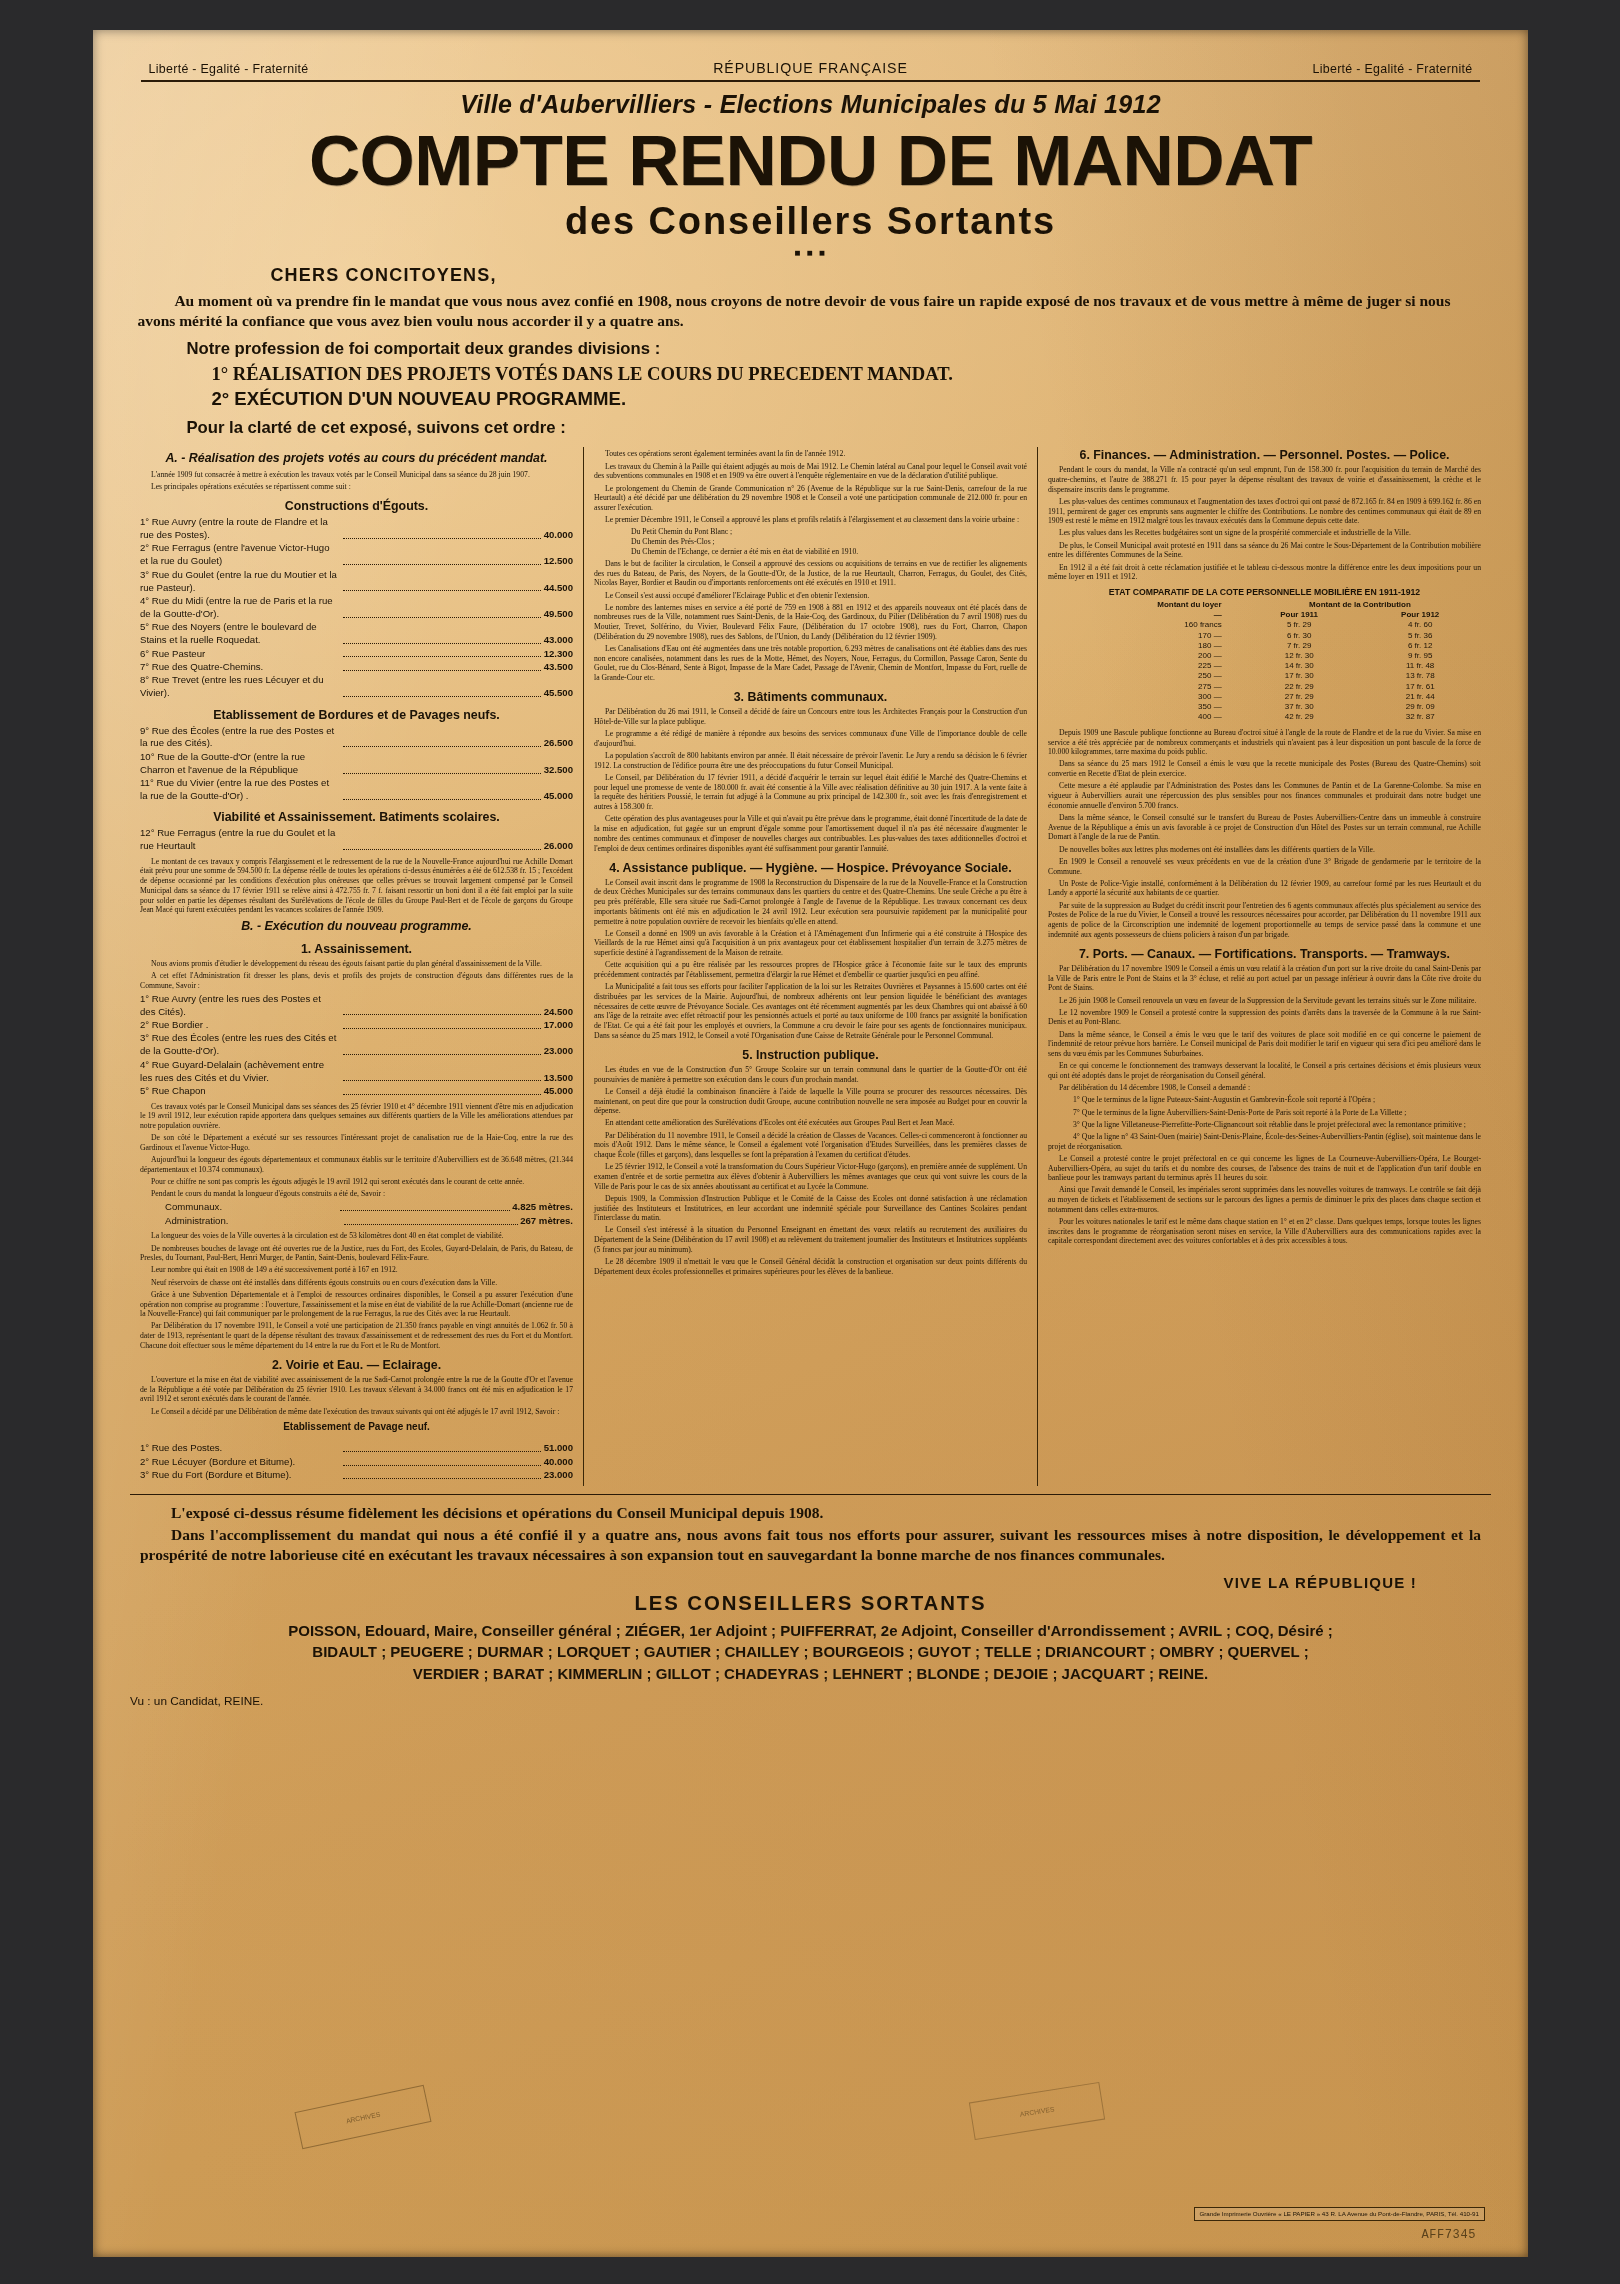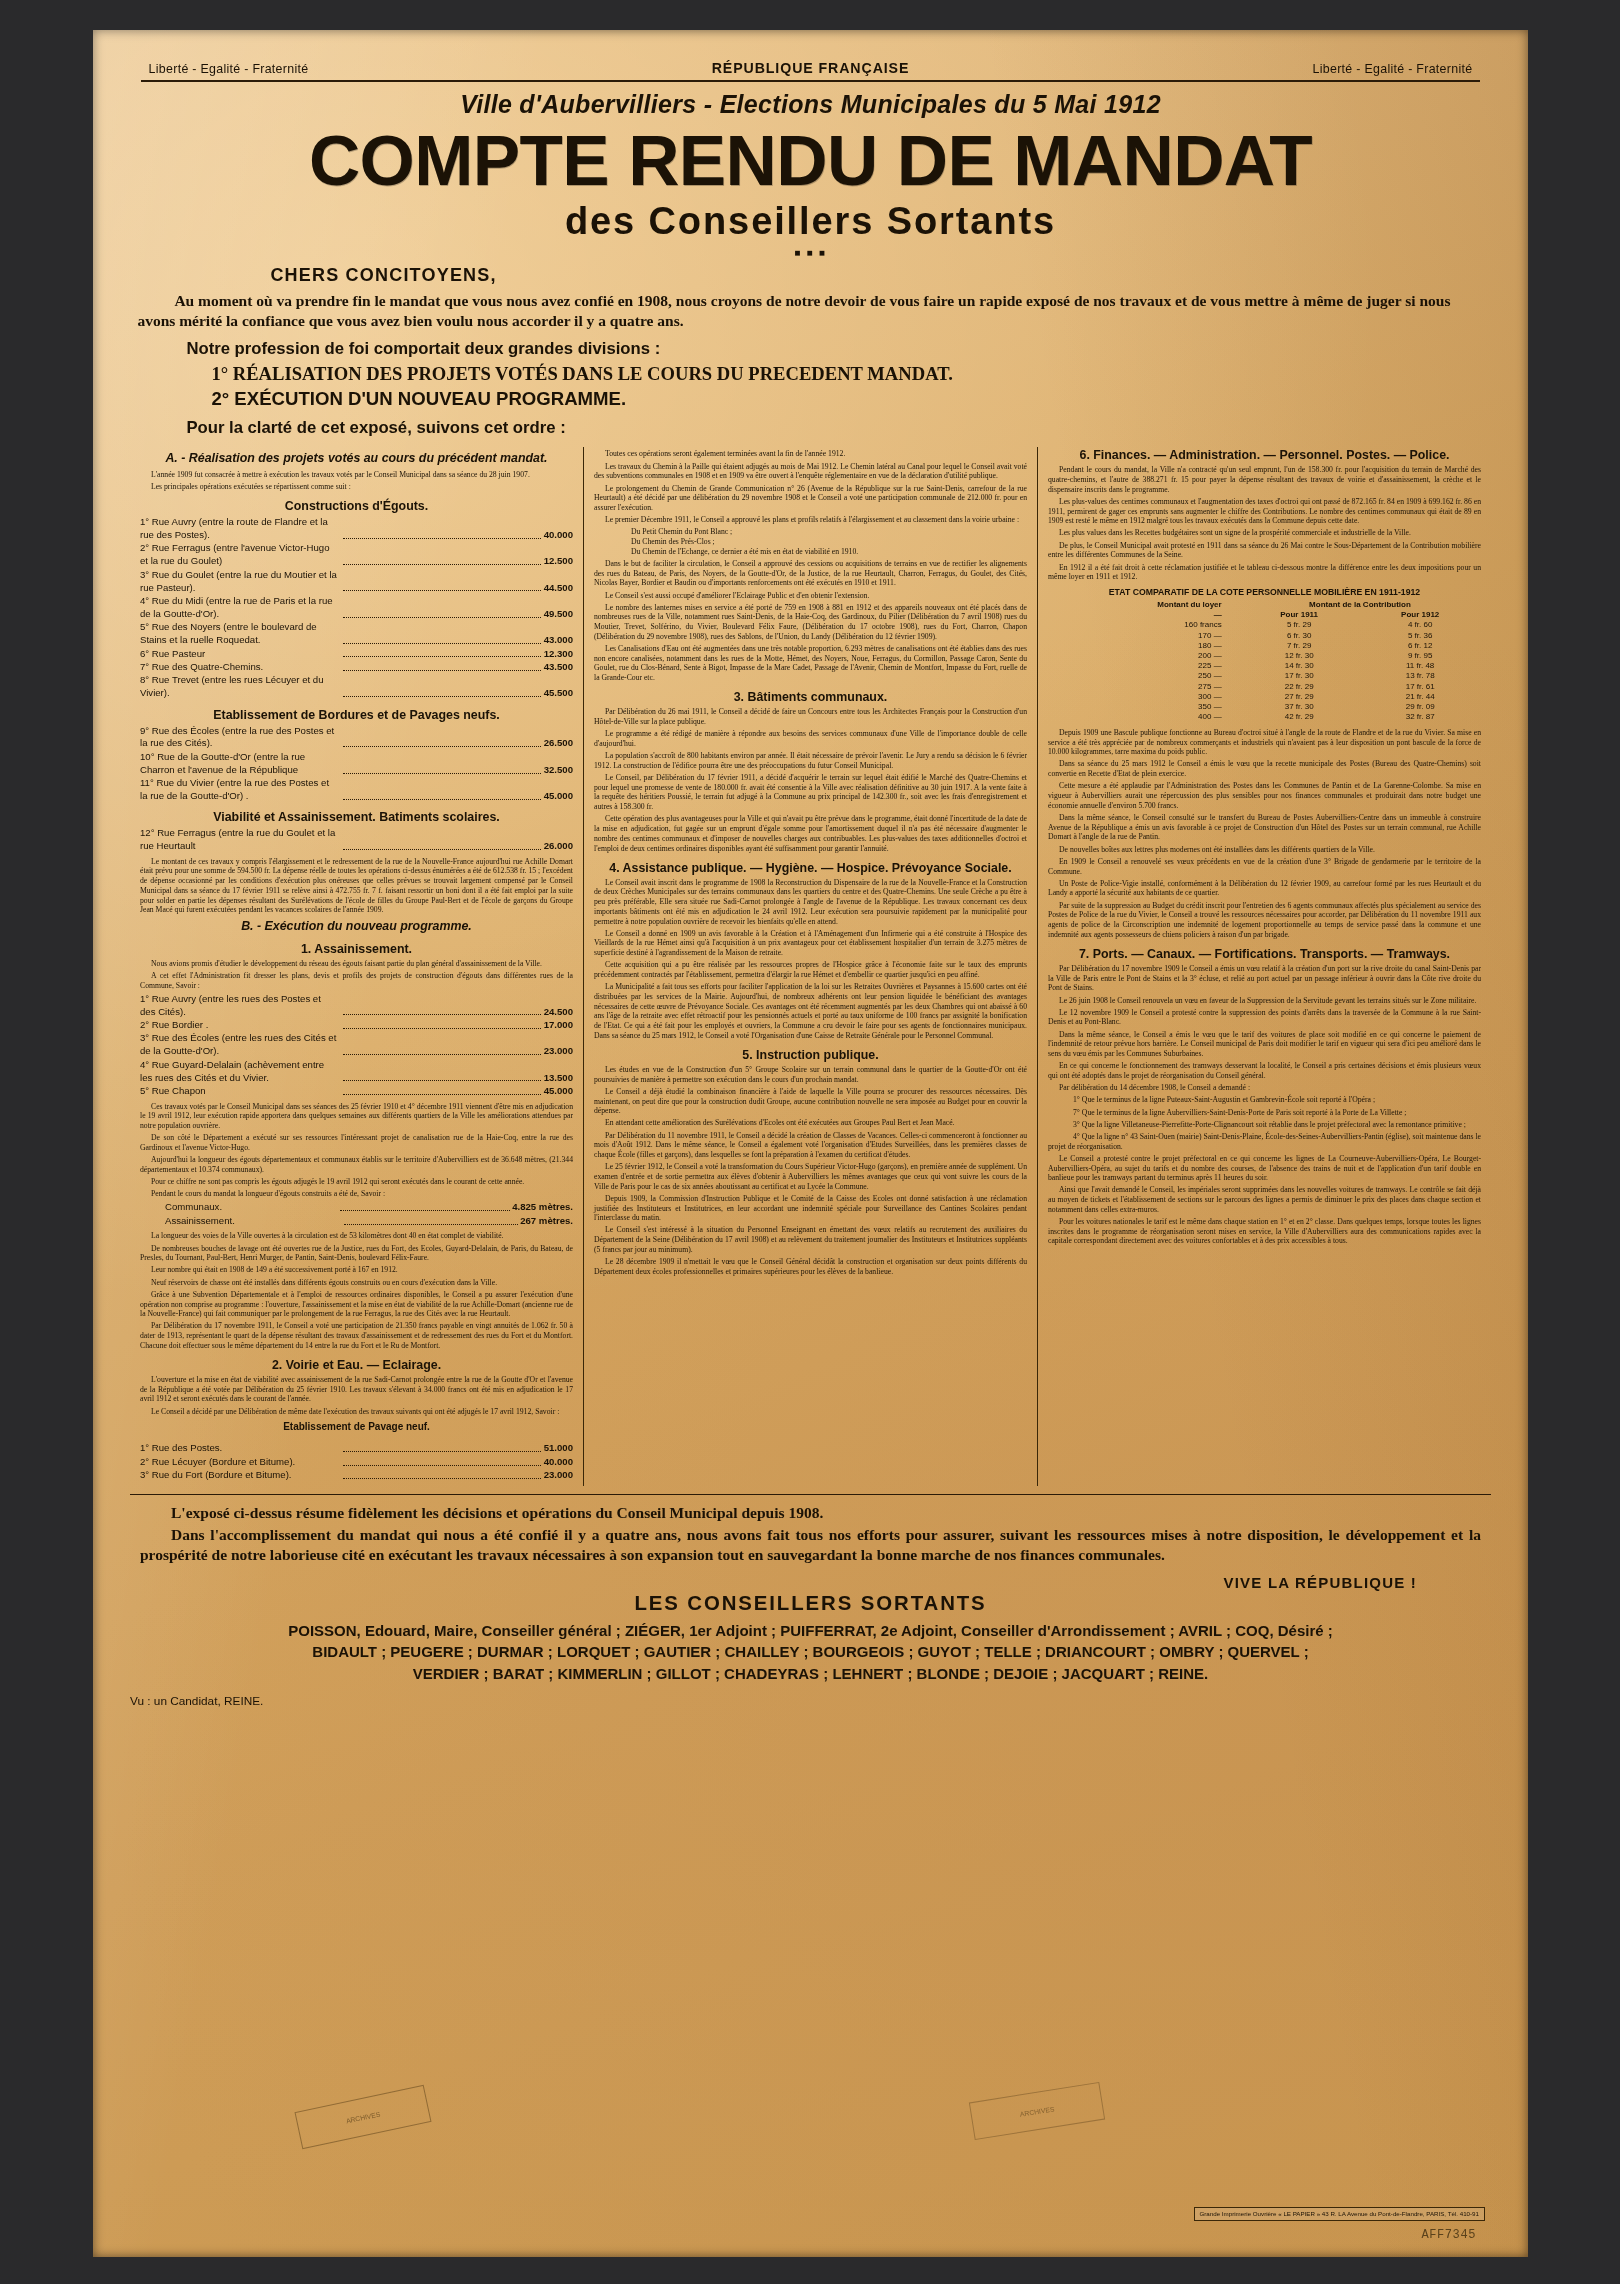--- a/index.html
+++ b/index.html
@@ -14,21 +14,21 @@
              radial-gradient(circle at 82% 78%, rgba(196,142,78,0.45), rgba(196,142,78,0) 55%),
              linear-gradient(160deg,#e3bb83 0%,#d8a964 38%,#cf9d58 68%,#c9974f 100%);
           box-shadow:0 0 11px rgba(0,0,0,.55) inset;}
   .paperfade{position:absolute;inset:0;background:
         linear-gradient(100deg, rgba(255,255,255,.18) 0%, rgba(255,255,255,0) 25%),
         linear-gradient(260deg, rgba(120,70,20,.18) 0%, rgba(120,70,20,0) 30%);
         pointer-events:none;}
   .inner{position:absolute;left:37px;top:30px;right:37px;bottom:25px;}
   .toprow{display:flex;justify-content:space-between;align-items:baseline;
           font-size:12.4px;letter-spacing:0.3px;padding:0 18.6px 3.7px 18.6px;font-family:"Liberation Sans",sans-serif;}
-  .toprow .rf{font-weight:bold;font-size:14.2px;letter-spacing:0.9px;}
+  .toprow .rf{font-weight:normal;font-size:14.2px;letter-spacing:0.9px;}
   .hr1{height:1.9px;background:#2b1b08;margin:0 11px 8.7px 11px;}
   .subtitle{text-align:center;font-style:italic;font-weight:bold;font-size:25px;
             letter-spacing:0.3px;font-family:"Liberation Sans",sans-serif;margin:3.7px 0 6.2px;}
   .maintitle{text-align:center;font-family:"Liberation Sans",sans-serif;font-weight:bold;
              font-size:71px;letter-spacing:-0.6px;line-height:1.02;margin:1.2px 0 0;
              text-shadow:0.6px 0.6px 0 rgba(0,0,0,.25);}
   .maintitle2{text-align:center;font-family:"Liberation Sans",sans-serif;font-weight:bold;
              font-size:38px;letter-spacing:1.9px;margin:2.5px 0 3.7px;}
   .dots{text-align:center;font-size:10px;letter-spacing:1.9px;margin-bottom:6.2px;}
 
@@ -242,21 +242,21 @@
             <p>Pour ce chiffre ne sont pas compris les égouts adjugés le 19 avril 1912 qui seront exécutés dans le courant de cette année.</p>
             <p>Pendant le cours du mandat la longueur d'égouts construits a été de, Savoir :</p>
           </div>
           <div class="itemlist">
             <div class="row">
                 <span class="txt" style="padding-left:25px">Communaux.</span>
                 <span class="dotfill"></span>
                 <span class="amt">4.825 mètres.</span>
               </div>
             <div class="row">
-                <span class="txt" style="padding-left:25px">Assainissement.</span>
+                <span class="txt" style="padding-left:25px">Administration.</span>
                 <span class="dotfill"></span>
                 <span class="amt">267 mètres.</span>
               </div>
           </div>
           <div class="body tight">
             <p>La longueur des voies de la Ville ouvertes à la circulation est de 53 kilomètres dont 40 en état complet de viabilité.</p>
             <p>De nombreuses bouches de lavage ont été ouvertes rue de la Justice, rues du Fort, des Ecoles, Guyard-Delalain, de Paris, du Bateau, de Presles, du Tournant, Paul-Bert, Henri Murger, de Pantin, Saint-Denis, boulevard Félix-Faure.</p>
             <p>Leur nombre qui était en 1908 de 149 a été successivement porté à 167 en 1912.</p>
             <p>Neuf réservoirs de chasse ont été installés dans différents égouts construits ou en cours d'exécution dans la Ville.</p>
             <p>Grâce à une Subvention Départementale et à l'emploi de ressources ordinaires disponibles, le Conseil a pu assurer l'exécution d'une opération non comprise au programme : l'ouverture, l'assainissement et la mise en état de viabilité de la rue Achille-Domart (ancienne rue de la Nouvelle-France) qui fait communiquer par le prolongement de la rue Ferragus, la rue des Cités avec la rue Heurtault.</p>

